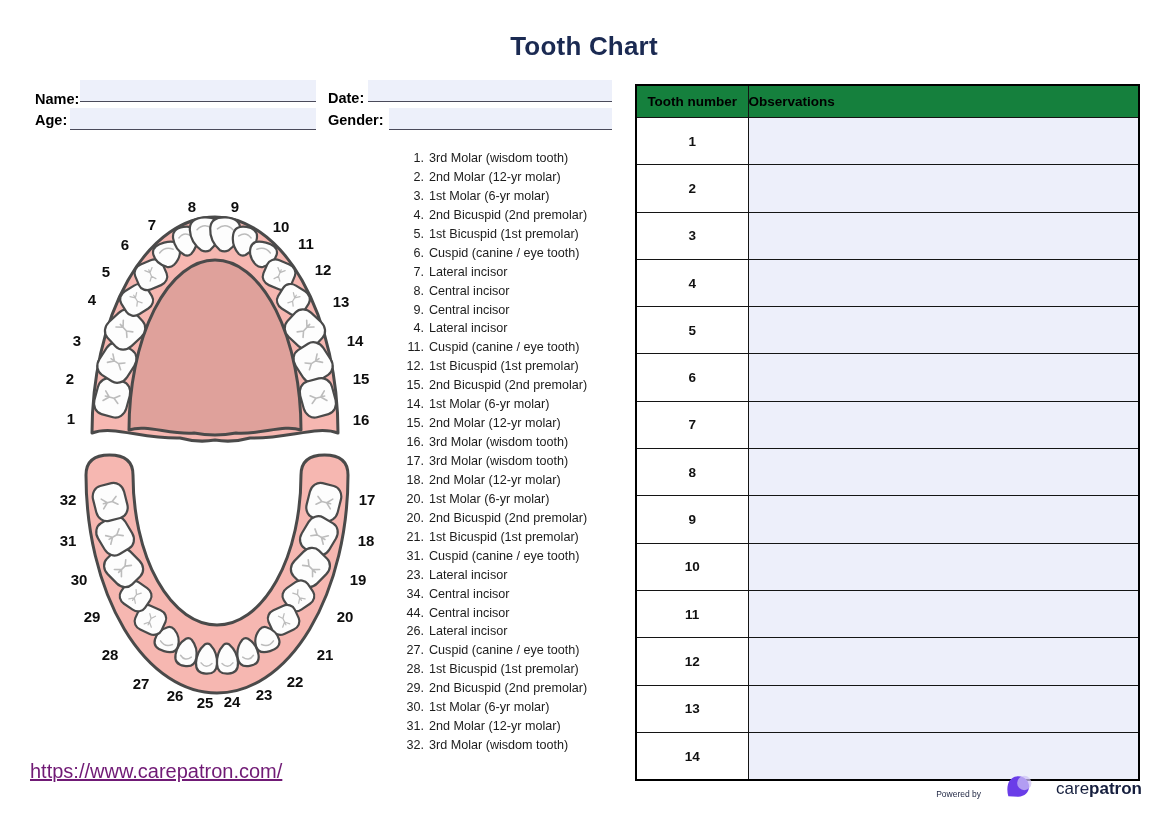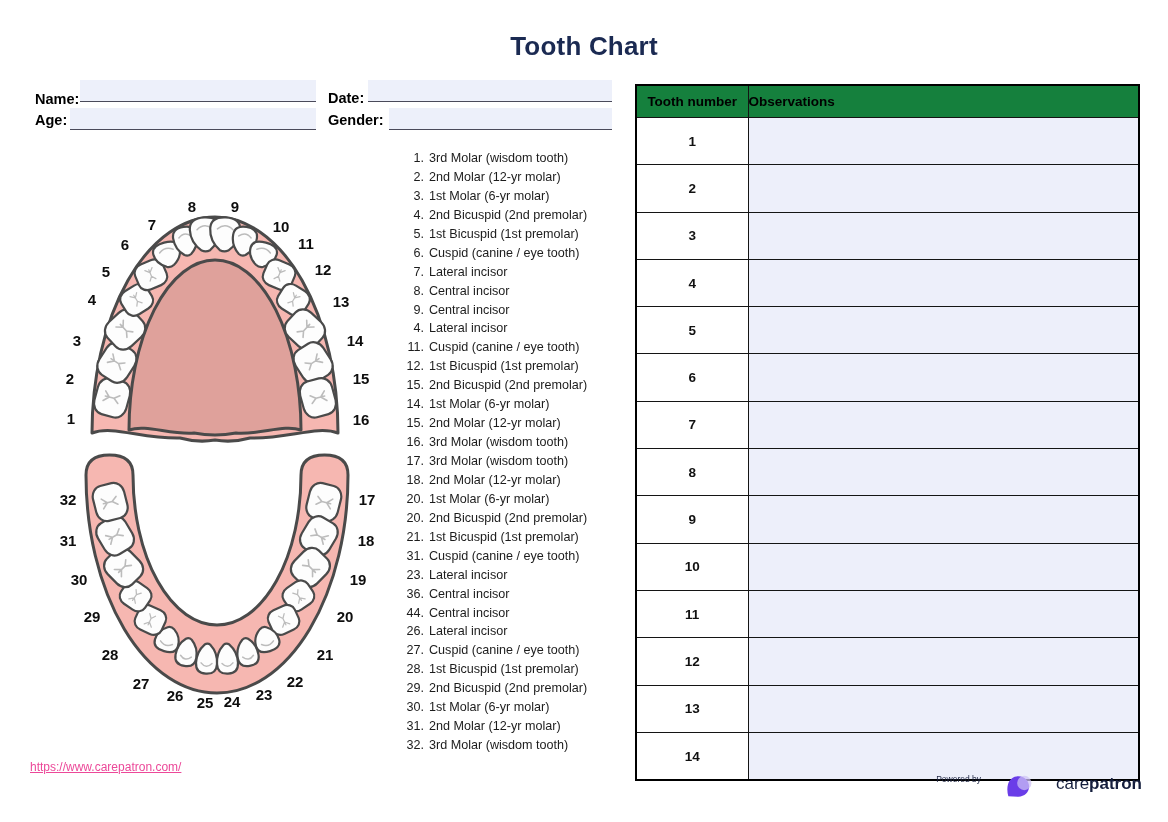--- a/index.html
+++ b/index.html
@@ -31,24 +31,24 @@
   }
   .obs-table th,.obs-table td{border:1.5px solid #141414;}
   .obs-table th{
     background:#15803d;font-size:13.5px;font-weight:bold;height:29px;color:#000;
   }
   th.h-num{text-align:center;}
   th.h-obs{text-align:left;padding-left:0;}
   td.c-num{background:#fff;text-align:center;font-weight:bold;font-size:13.5px;height:44.3px;}
   td.c-obs{background:#edeffa;}
   .url-link{
-    position:absolute;left:30px;top:760px;font-size:12px;color:#ec4899;
+    position:absolute;left:30px;top:760px;font-size:20px;color:#701a75;
     text-decoration:underline;cursor:pointer;
   }
-  .powered{position:absolute;right:26px;top:774px;display:flex;align-items:flex-start;gap:24px;}
+  .powered{position:absolute;right:26px;top:774px;display:flex;align-items:flex-end;gap:24px;}
   .powered-label{font-size:8.5px;color:#1c2340;}
   .brand{font-size:17px;color:#151e3d;}
   .brand .bold{font-weight:normal;}
   .brand .light{font-weight:bold;}
 </style>
 </head>
 <body>
 
 <div class="title">Tooth Chart</div>
 
@@ -314,21 +314,21 @@
     </div>
     <div class="tl-row">
       <span class="tl-num">31.</span>
       <span>Cuspid (canine / eye tooth)</span>
     </div>
     <div class="tl-row">
       <span class="tl-num">23.</span>
       <span>Lateral incisor</span>
     </div>
     <div class="tl-row">
-      <span class="tl-num">36.</span>
+      <span class="tl-num">34.</span>
       <span>Central incisor</span>
     </div>
     <div class="tl-row">
       <span class="tl-num">44.</span>
       <span>Central incisor</span>
     </div>
     <div class="tl-row">
       <span class="tl-num">26.</span>
       <span>Lateral incisor</span>
     </div>

